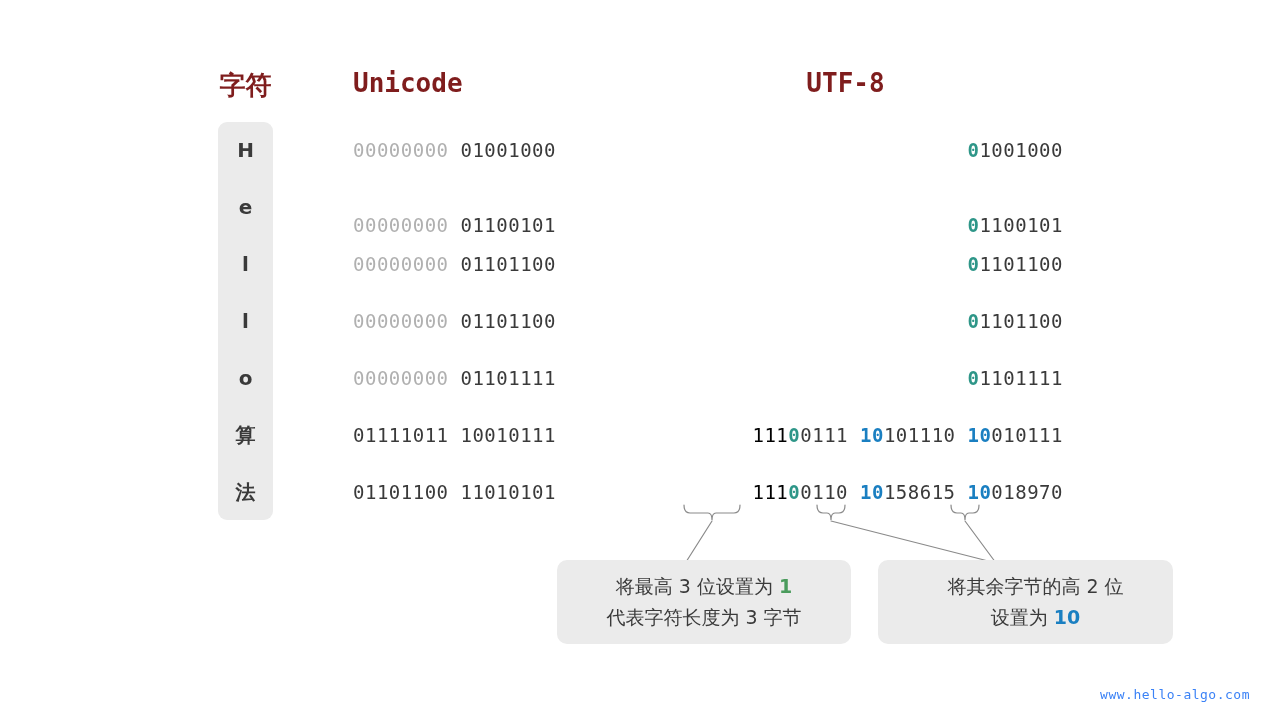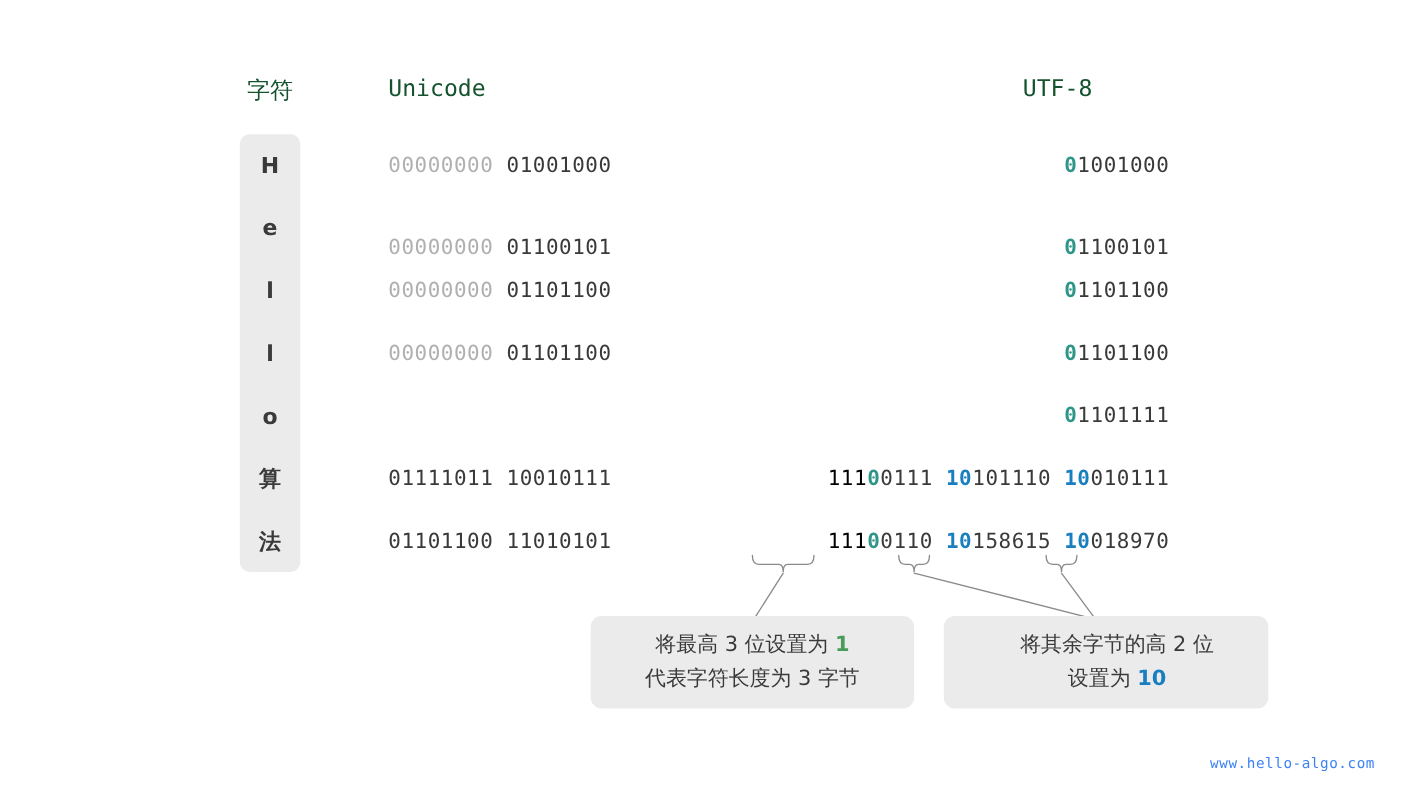--- a/index.html
+++ b/index.html
@@ -13,43 +13,43 @@
     position: relative;
     overflow: hidden;
     font-family: "DejaVu Sans", sans-serif;
     color: #3a3a3a;
   }
 
   
   .hdr {
     position: absolute;
     font-family: "DejaVu Sans Mono", monospace;
-    font-weight: normal;
-    font-size: 21px;
-    color: #14532d;
+    font-weight: bold;
+    font-size: 26px;
+    color: #7f1d1d;
     white-space: nowrap;
   }
   .hdr-char {
     left: 218px;
     top: 68px;
     width: 55px;
     text-align: center;
     font-family: "DejaVu Sans", sans-serif;
   }
   .hdr-unicode {
     left: 353px;
     top: 68px;
     width: 252px;
     text-align: left;
   }
   .hdr-utf8 {
-    left: 758px;
+    left: 728px;
     top: 68px;
     width: 235px;
-    text-align: right;
+    text-align: center;
   }
 
   
   #char-box {
     position: absolute;
     left: 218px;
     top: 122px;
     width: 55px;
     height: 398px;
     background: #ebebeb;
@@ -120,20 +120,21 @@
     background: #ebebeb;
     border-radius: 10px;
     display: flex;
     flex-direction: column;
     justify-content: center;
     align-items: center;
     font-family: "DejaVu Sans", sans-serif;
     font-size: 19px;
     color: #3a3a3a;
     line-height: 31px;
+    margin-left: 20px;
   }
   #callout-left  { left: 537px; top: 560px; width: 294px; height: 84px; }
   #callout-right { left: 858px; top: 560px; width: 275px; height: 84px; padding-left: 20px; }
   .callout .line { white-space: pre; }
   .cg { color: #4a9b5c; font-weight: bold; }
   .cb { color: #1a7fc1; font-weight: bold; }
 
   
   #watermark {
     position: absolute;
@@ -176,20 +177,21 @@
   <div class="uni"><span class="b-dim">00000000</span><span class="b-dim"> </span><span class="b-dark">01101100</span></div>
   <div class="utf"><span class="b-teal">0</span><span class="b-dark">1101100</span></div>
 </div>
 
 <div class="row" style="top:293px">
   <div class="uni"><span class="b-dim">00000000</span><span class="b-dim"> </span><span class="b-dark">01101100</span></div>
   <div class="utf"><span class="b-teal">0</span><span class="b-dark">1101100</span></div>
 </div>
 
 <div class="row" style="top:350px">
+  <div class="uni"><span class="b-dim">00000000</span><span class="b-dim"> </span><span class="b-dark">01101111</span></div>
   <div class="utf"><span class="b-teal">0</span><span class="b-dark">1101111</span></div>
 </div>
 
 <div class="row" style="top:407px">
   <div class="uni"><span class="b-dark">01111011</span><span class="b-dark"> </span><span class="b-dark">10010111</span></div>
   <div class="utf"><span class="b-green">111</span><span class="b-teal">0</span><span class="b-dark">0111</span><span class="b-dark"> </span><span class="b-blue">10</span><span class="b-dark">101110</span><span class="b-dark"> </span><span class="b-blue">10</span><span class="b-dark">010111</span></div>
 </div>
 
 <div class="row" style="top:464px">
   <div class="uni"><span class="b-dark">01101100</span><span class="b-dark"> </span><span class="b-dark">11010101</span></div>

